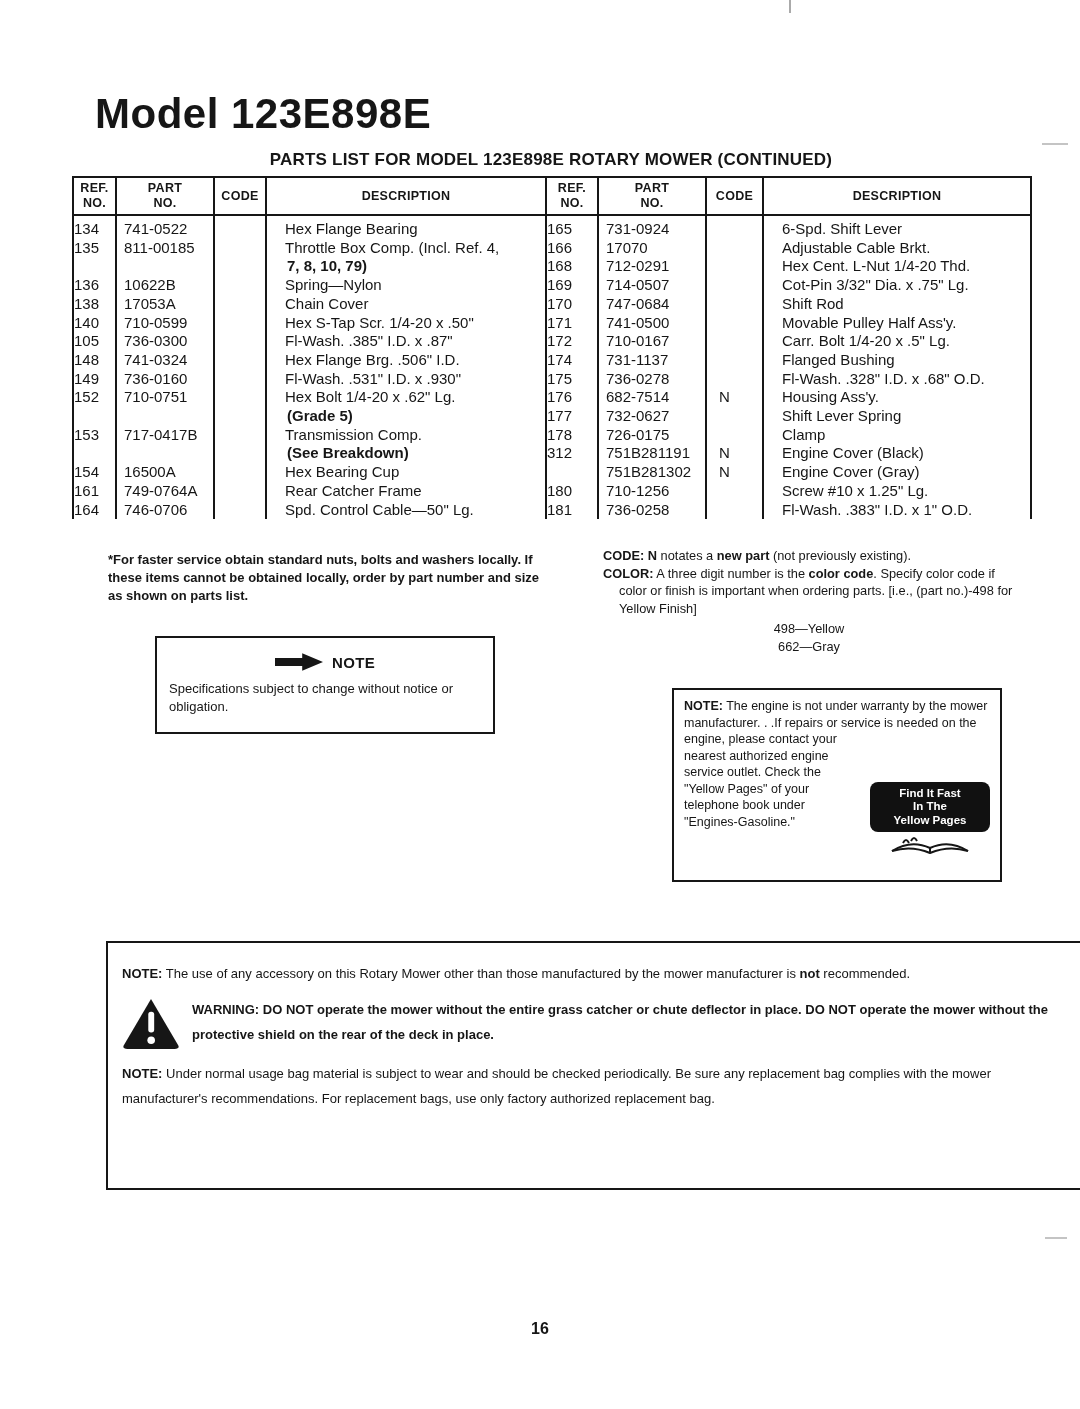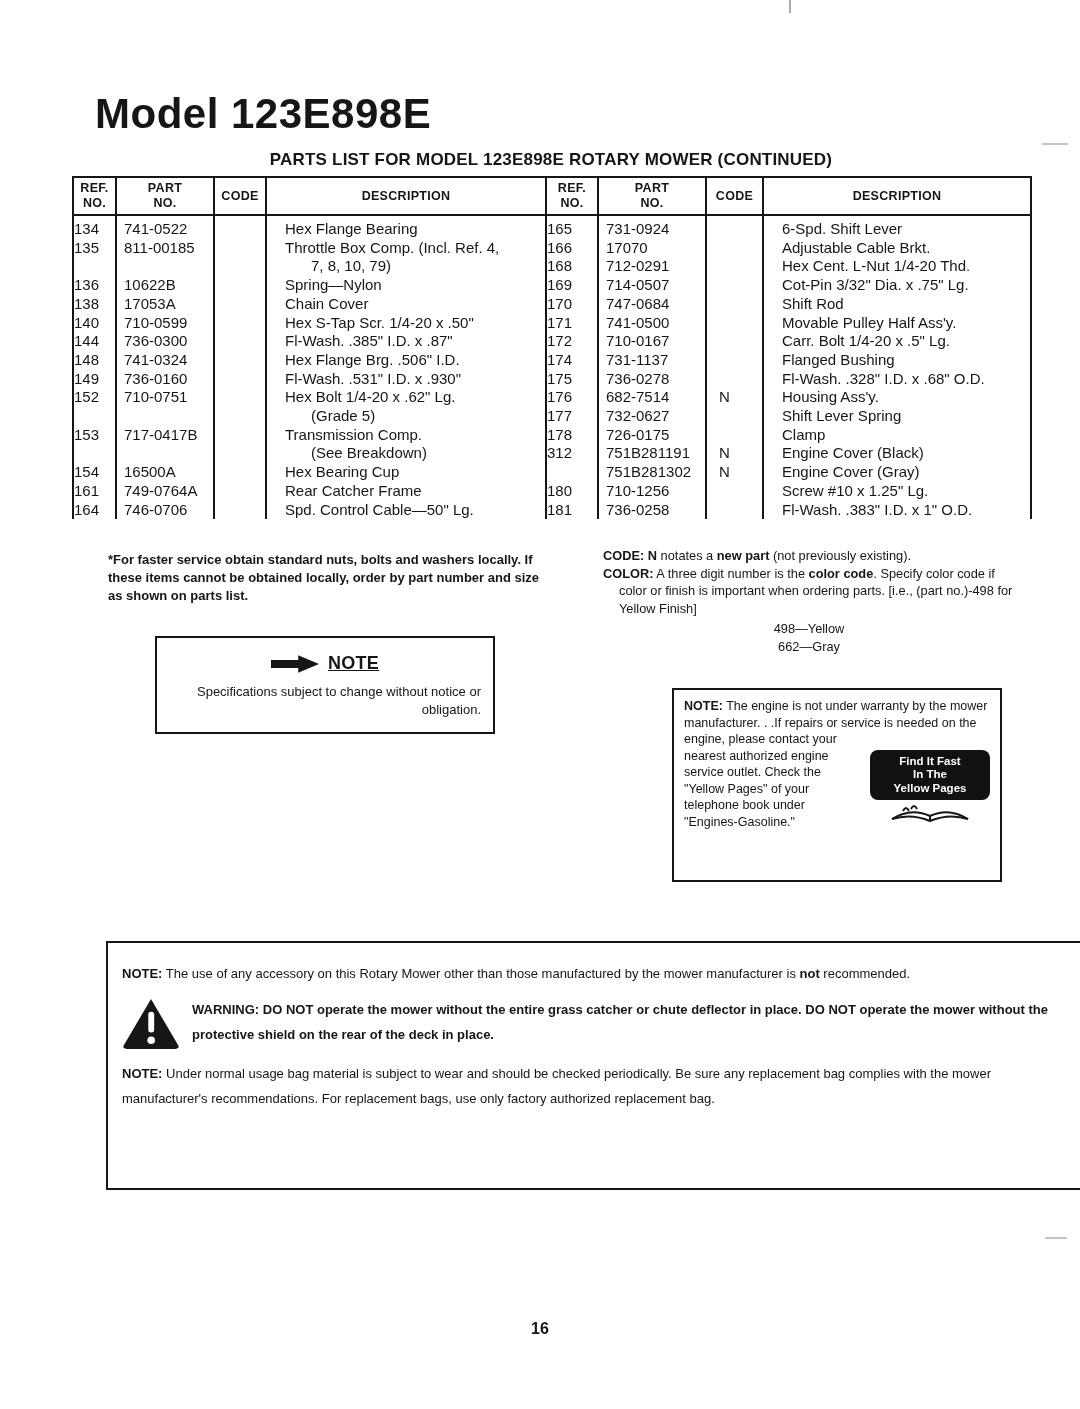--- a/index.html
+++ b/index.html
@@ -11,36 +11,36 @@
   .subtitle { position:absolute; left:72px; top:150px; width:958px; text-align:center; font-size:17px; font-weight:bold; letter-spacing:0.2px; }
 
   .parts-table { position:absolute; left:72px; top:176px; width:958px; border-collapse:collapse; table-layout:fixed; font-size:15px; }
   .parts-table th { border:2px solid #161616; font-size:12.5px; font-weight:bold; height:38px; vertical-align:middle; text-align:center; line-height:1.2; letter-spacing:0.3px; }
   .parts-table td { border-left:2px solid #161616; border-right:2px solid #161616; height:18.7px; line-height:18.7px; white-space:nowrap; vertical-align:top; }
   .parts-table tbody tr:first-child td { padding-top:4px; }
   td.col-ref { padding-left:0; }
   td.col-part { padding-left:7px; }
   td.col-code { padding-left:12px; }
   td.col-desc { padding-left:18px; }
-  td.col-desc.indent { padding-left:44px; }
+  td.col-desc.indent { padding-left:20px;font-weight:bold; }
 
   .footnote-left { position:absolute; left:108px; top:551px; width:434px; font-size:13px; line-height:18px;font-weight:bold; }
   .footnote-right { position:absolute; left:603px; top:547px; width:412px; font-size:12.8px; line-height:17.5px; }
   .footnote-right .hang { padding-left:16px; text-indent:-16px; }
   .color-codes { text-align:center; margin-top:3px; line-height:18px; }
   .b { font-weight:bold; }
 
   .note-box { position:absolute; left:155px; top:636px; width:340px; height:98px; border:2px solid #161616; }
   .note-head { display:flex; align-items:center; justify-content:center; gap:9px; margin-top:15px; }
-  .note-head .note-label { font-size:18px; font-weight:bold; letter-spacing:0.3px;text-decoration:underline; }
-  .note-text { margin:9px 12px 0 12px; font-size:13px; line-height:18px;text-align:right; }
+  .note-head .note-label { font-size:15px; font-weight:bold; letter-spacing:0.3px; }
+  .note-text { margin:9px 12px 0 12px; font-size:13px; line-height:18px; }
 
   .engine-box { position:absolute; left:672px; top:688px; width:330px; height:194px; border:2px solid #161616; padding:8px 10px; font-size:12.5px; line-height:16.5px; }
   .yp-logo { float:right; width:120px; margin:2px 0 0 8px; text-align:center; }
-  .yp-box { background:#111; color:#fff; border-radius:8px; padding:5px 3px; font-weight:bold; font-size:11.5px; line-height:13.5px; }
+  .yp-box { background:#111; color:#fff; border-radius:8px; padding:5px 3px; font-weight:bold; font-size:11.5px; line-height:13.5px;margin-top:32px; }
   .yp-book { margin-top:-3px; }
 
   .bottom-box { position:absolute; left:106px; top:941px; width:985px; height:249px; border:2px solid #161616; padding:18px 16px 0 14px; font-size:13px; line-height:25px; }
   .warning-row { display:flex; gap:12px; margin:11px 0; align-items:flex-start; }
   .warning-row .warn-text { flex:1; }
 
   .page-number { position:absolute; top:1320px; left:0; width:100%; text-align:center; font-size:16px; font-weight:bold; }
 
   .artifact { position:absolute; background:#aaa; }
   .artifact.tick-top { left:789px; top:0; width:2px; height:13px; }
@@ -137,21 +137,21 @@
           <td class="col-ref">140</td>
           <td class="col-part">710-0599</td>
           <td class="col-code"></td>
           <td class="col-desc">Hex S-Tap Scr. 1/4-20 x .50"</td>
           <td class="col-ref">171</td>
           <td class="col-part">741-0500</td>
           <td class="col-code"></td>
           <td class="col-desc">Movable Pulley Half Ass'y.</td>
         </tr>
         <tr>
-          <td class="col-ref">144</td>
+          <td class="col-ref">105</td>
           <td class="col-part">736-0300</td>
           <td class="col-code"></td>
           <td class="col-desc">Fl-Wash. .385" I.D. x .87"</td>
           <td class="col-ref">172</td>
           <td class="col-part">710-0167</td>
           <td class="col-code"></td>
           <td class="col-desc">Carr. Bolt 1/4-20 x .5" Lg.</td>
         </tr>
         <tr>
           <td class="col-ref">148</td>

